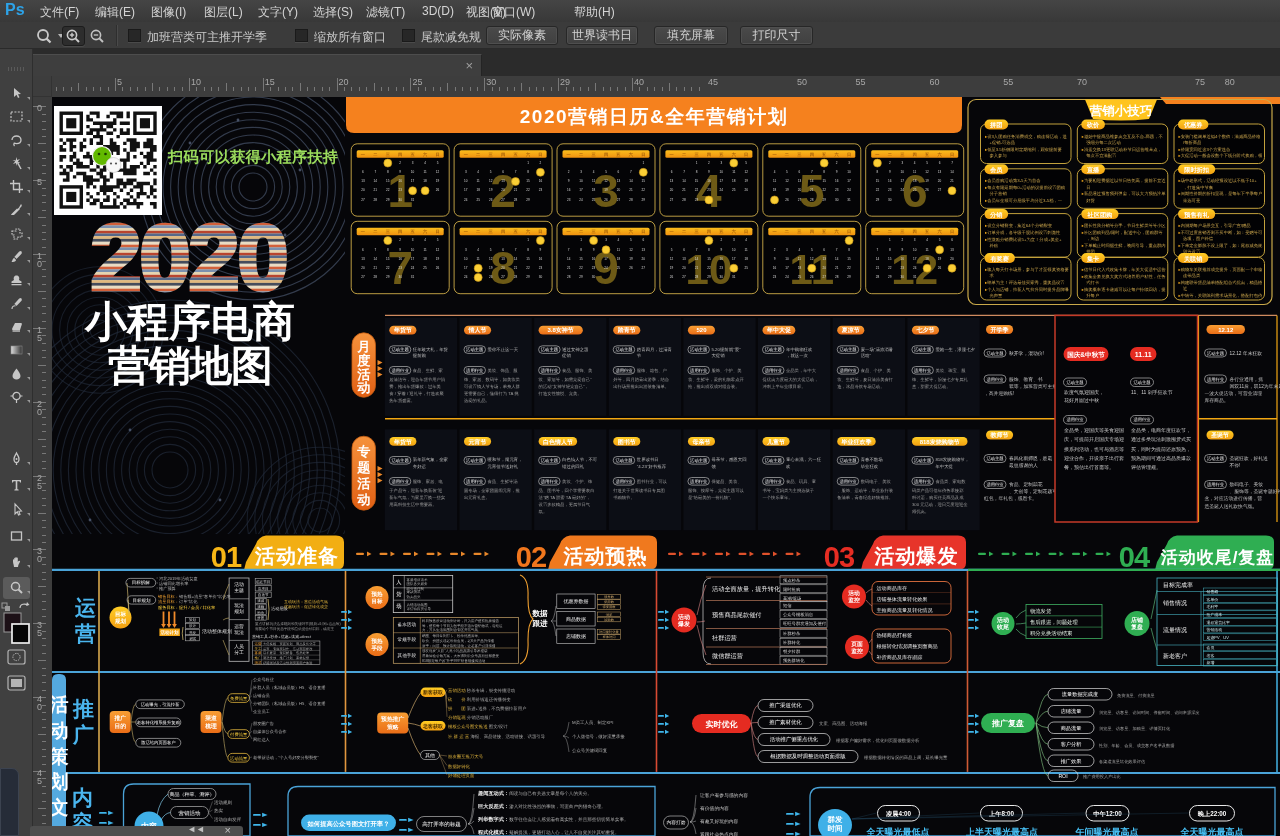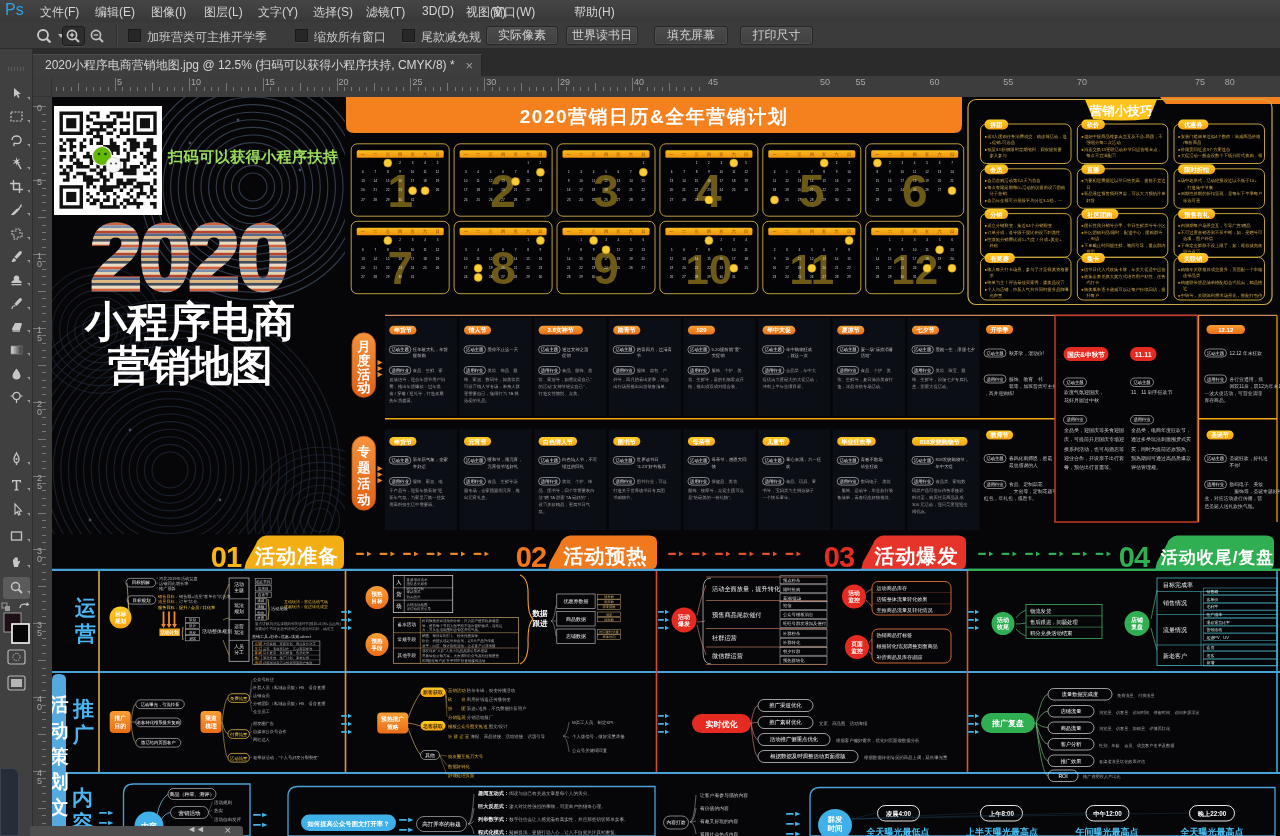--- a/index.html
+++ b/index.html
@@ -1,21 +1,21 @@
 <!DOCTYPE html>
 <html><head><meta charset="utf-8">
 <style>
 *{margin:0;padding:0;box-sizing:border-box}
 html,body{width:1280px;height:836px;overflow:hidden;background:#3c3c3c;
 font-family:"Liberation Sans",sans-serif;-webkit-font-smoothing:antialiased}
 .abs{position:absolute}
 #menubar{position:absolute;left:0;top:0;width:1280px;height:22px;
 background:linear-gradient(#454545,#383838);color:#d4d4d4;font-size:12px}
 #menubar span.m{position:absolute;top:4px;white-space:nowrap}
-#pslogo{position:absolute;left:5px;top:1px;font-size:16px;font-weight:normal;color:#2da3e8;letter-spacing:0px}
+#pslogo{position:absolute;left:5px;top:1px;font-size:16px;font-weight:bold;color:#2da3e8;letter-spacing:0px}
 #optbar{position:absolute;left:0;top:22px;width:1280px;height:27px;background:#3b3b3b;
 border-bottom:1px solid #2a2a2a;color:#cfcfcf;font-size:12px}
 .obtn{position:absolute;top:4px;height:19px;background:linear-gradient(#4a4a4a,#404040);
 border:1px solid #272727;box-shadow:0 0 0 1px #4f4f4f inset;border-radius:3px;
 text-align:center;line-height:17px;font-size:12px;color:#d2d2d2}
 .cbx{position:absolute;top:7px;width:13px;height:13px;background:#272727;border:1px solid #1a1a1a;box-shadow:0 1px 0 #4a4a4a}
 .cblab{position:absolute;top:7px;font-size:12px;color:#cbcbcb;white-space:nowrap}
 #tabbar{position:absolute;left:0;top:49px;width:1280px;height:27px;background:#2b2b2b}
 #tab1{position:absolute;left:32px;top:5px;width:450px;height:22px;background:#3e3e3e;
 border-top:1px solid #4d4d4d;border-right:1px solid #242424;color:#d6d6d6;font-size:12px;line-height:21px;white-space:nowrap}
@@ -67,21 +67,21 @@
     <span class="cblab" style="left:314px">缩放所有窗口</span>
     <div class="cbx" style="left:402px"></div>
     <span class="cblab" style="left:421px">尾款减免规</span>
     <div class="obtn" style="left:486px;width:72px">实际像素</div>
     <div class="obtn" style="left:566px;width:72px">世界读书日</div>
     <div class="obtn" style="left:654px;width:74px">填充屏幕</div>
     <div class="obtn" style="left:740px;width:73px">打印尺寸</div>
   </div>
 <div id="tabbar">
     <span style="position:absolute;left:3px;top:4px;color:#b8b8b8;font-size:10px;letter-spacing:-2px">▸▸</span>
-    <div id="tab1"><span style="margin-left:13px">2020小程序电商营销地图.jpg @ 12.5% (扫码可以获得小程序扶持, CMYK/8) *</span><span style="position:absolute;right:8px;top:0;color:#9f9f9f;font-size:13px">×</span></div>
+    <div id="tab1"><span style="position:absolute;right:8px;top:0;color:#9f9f9f;font-size:13px">×</span></div>
   </div>
 <div id="hruler">
     <div class="tick-h" style="left:8.2px;height:13px"></div>
     <div class="tick-h" style="left:15.6px;height:4px"></div>
     <div class="tick-h" style="left:23.0px;height:4px"></div>
     <div class="tick-h" style="left:30.4px;height:4px"></div>
     <div class="tick-h" style="left:37.7px;height:4px"></div>
     <div class="tick-h" style="left:45.1px;height:8px"></div>
     <div class="tick-h" style="left:52.5px;height:4px"></div>
     <div class="tick-h" style="left:59.9px;height:4px"></div>
@@ -169,21 +169,21 @@
     <div class="tick-h" style="left:665.5px;height:4px"></div>
     <div class="num" style="left:84.0px;top:1px">5</div>
     <div class="num" style="left:157.9px;top:1px">10</div>
     <div class="num" style="left:231.7px;top:1px">15</div>
     <div class="num" style="left:305.6px;top:1px">20</div>
     <div class="num" style="left:379.4px;top:1px">25</div>
     <div class="num" style="left:453.3px;top:1px">30</div>
     <div class="num" style="left:527.1px;top:1px">29</div>
     <div class="num" style="left:601.0px;top:1px">40</div>
     <div class="num" style="left:674.9px;top:1px">45</div>
-    <div class="num" style="left:787px;top:1px">50</div>
+    <div class="num" style="left:764px;top:1px">50</div>
     <div class="num" style="left:822.5px;top:1px">55</div>
     <div class="num" style="left:896.4px;top:1px">60</div>
     <div class="num" style="left:970.2px;top:1px">55</div>
     <div class="num" style="left:1044.1px;top:1px">70</div>
     <div class="num" style="left:1162px;top:1px">75</div>
     <div class="num" style="left:1191.8px;top:1px">80</div>
   </div>
 <div id="vruler">
     <div class="tick-v" style="top:9.3px;width:13px"></div>
     <div class="tick-v" style="top:16.7px;width:4px"></div>

